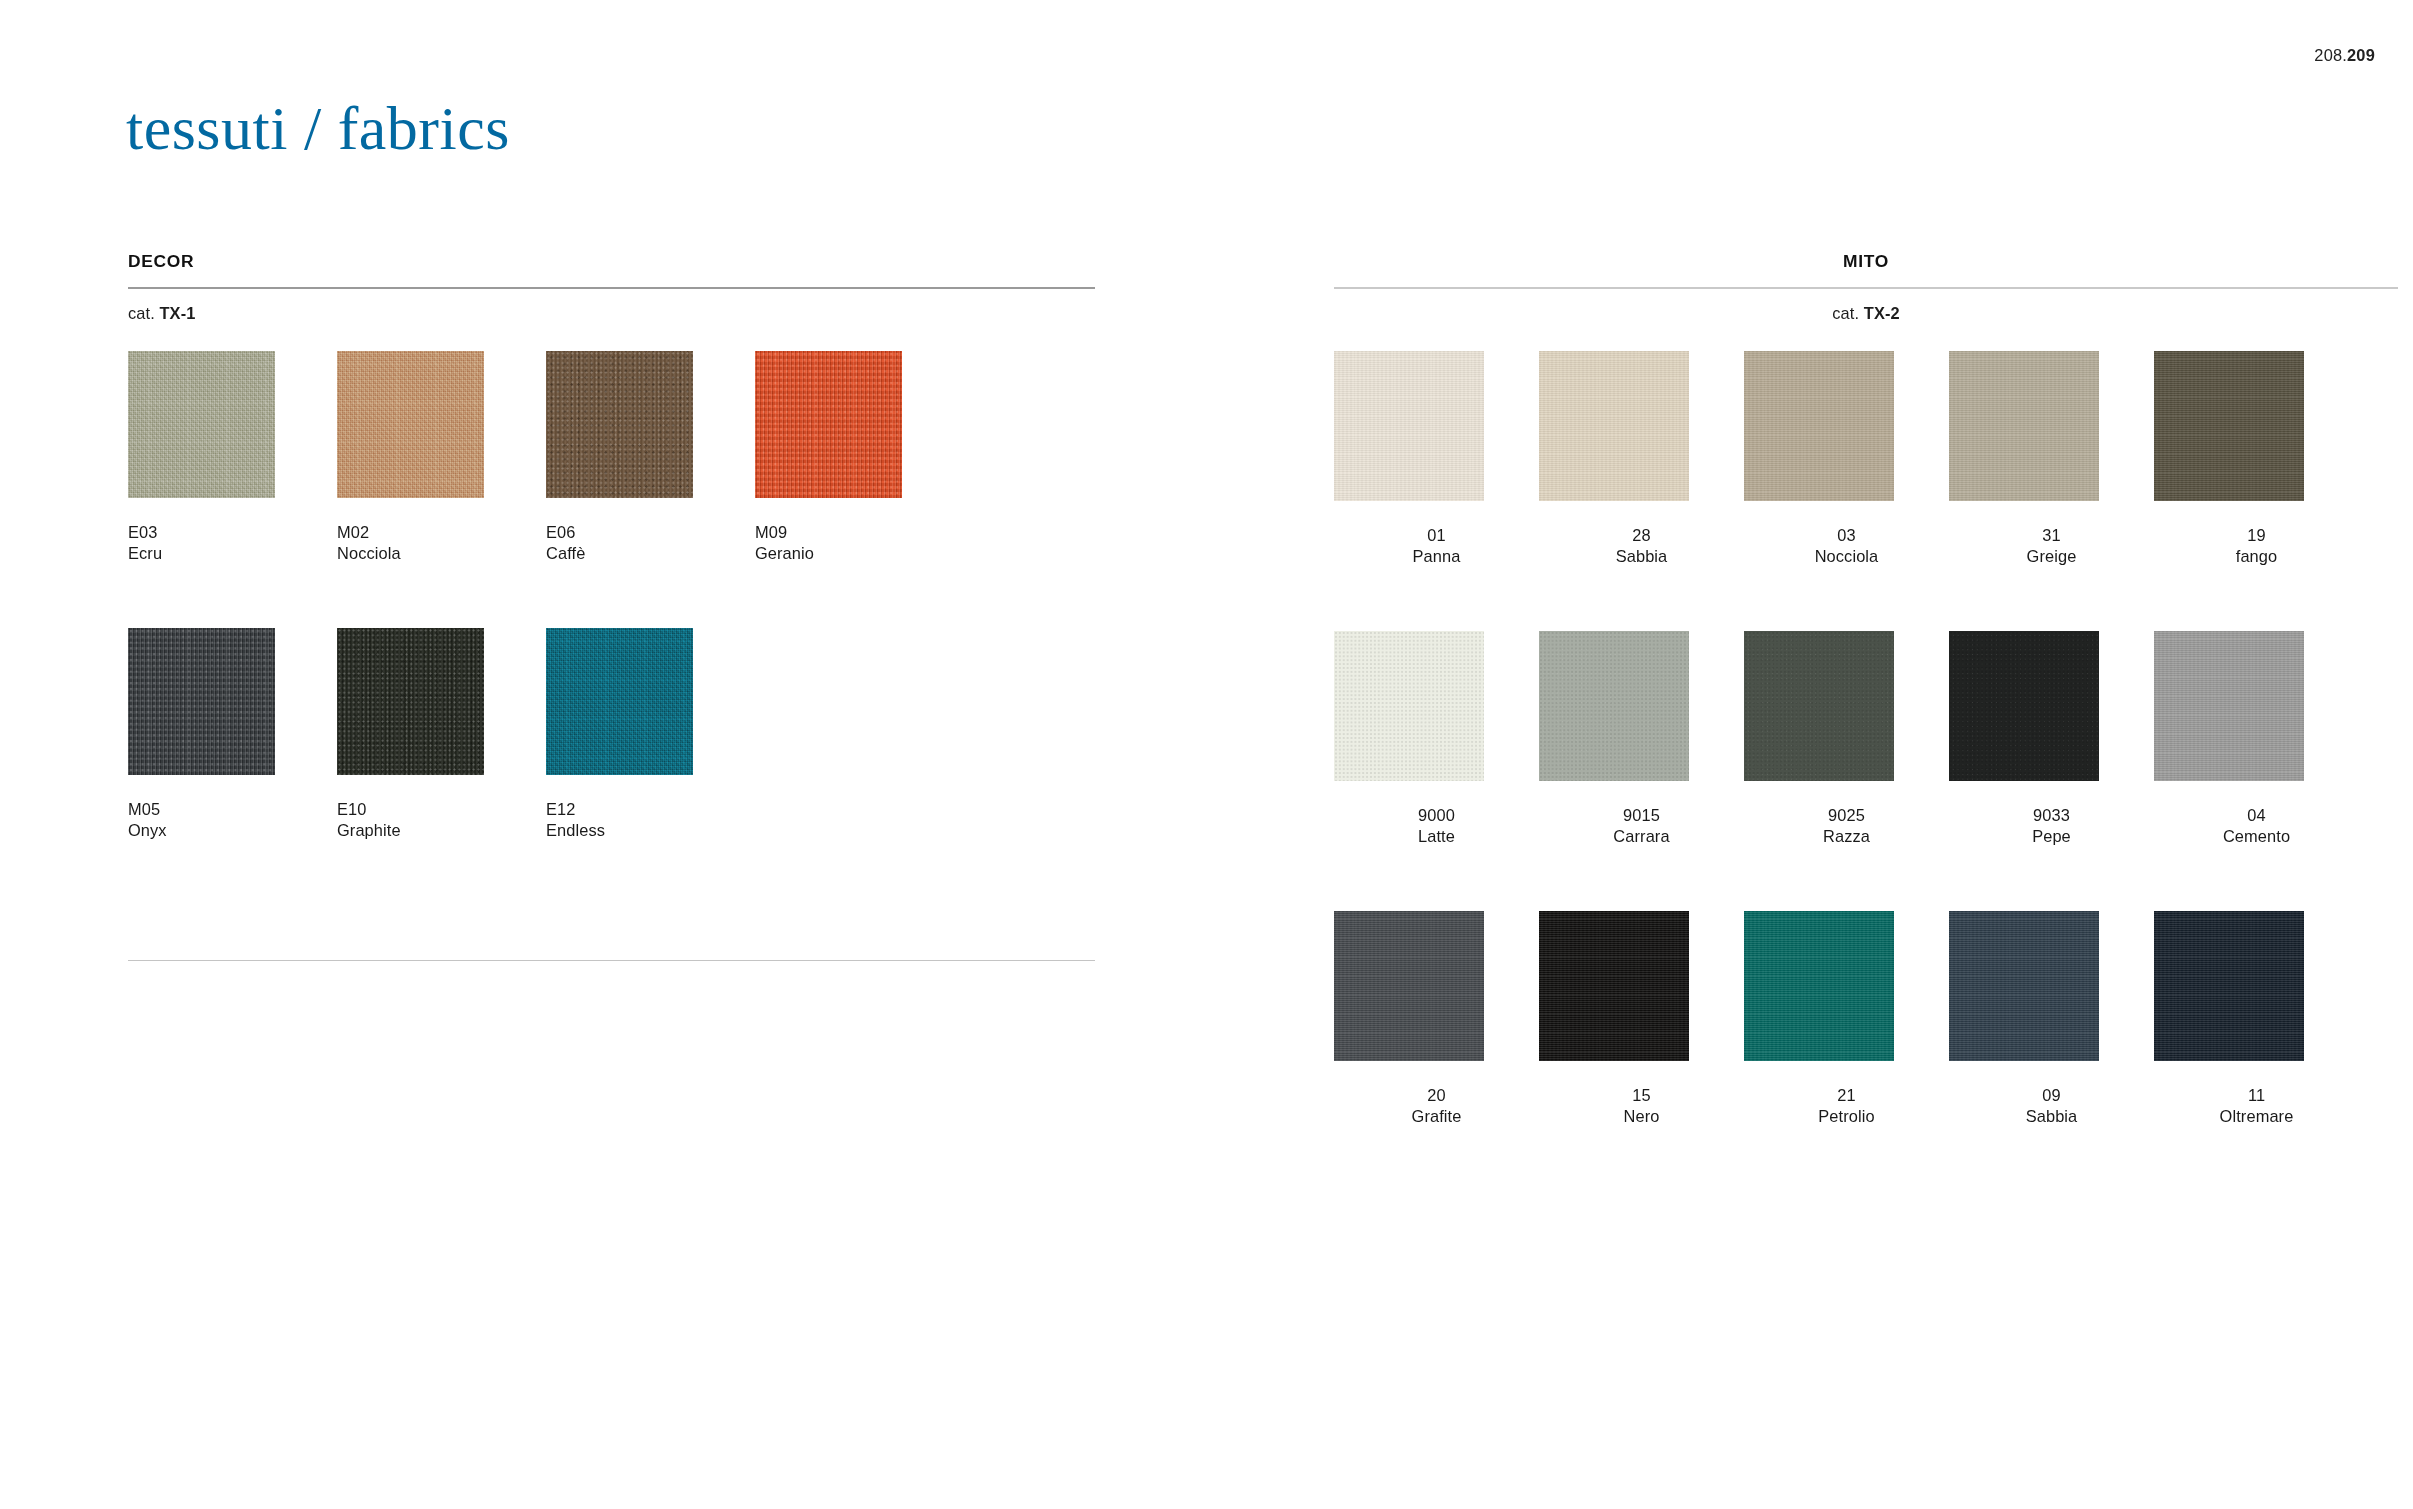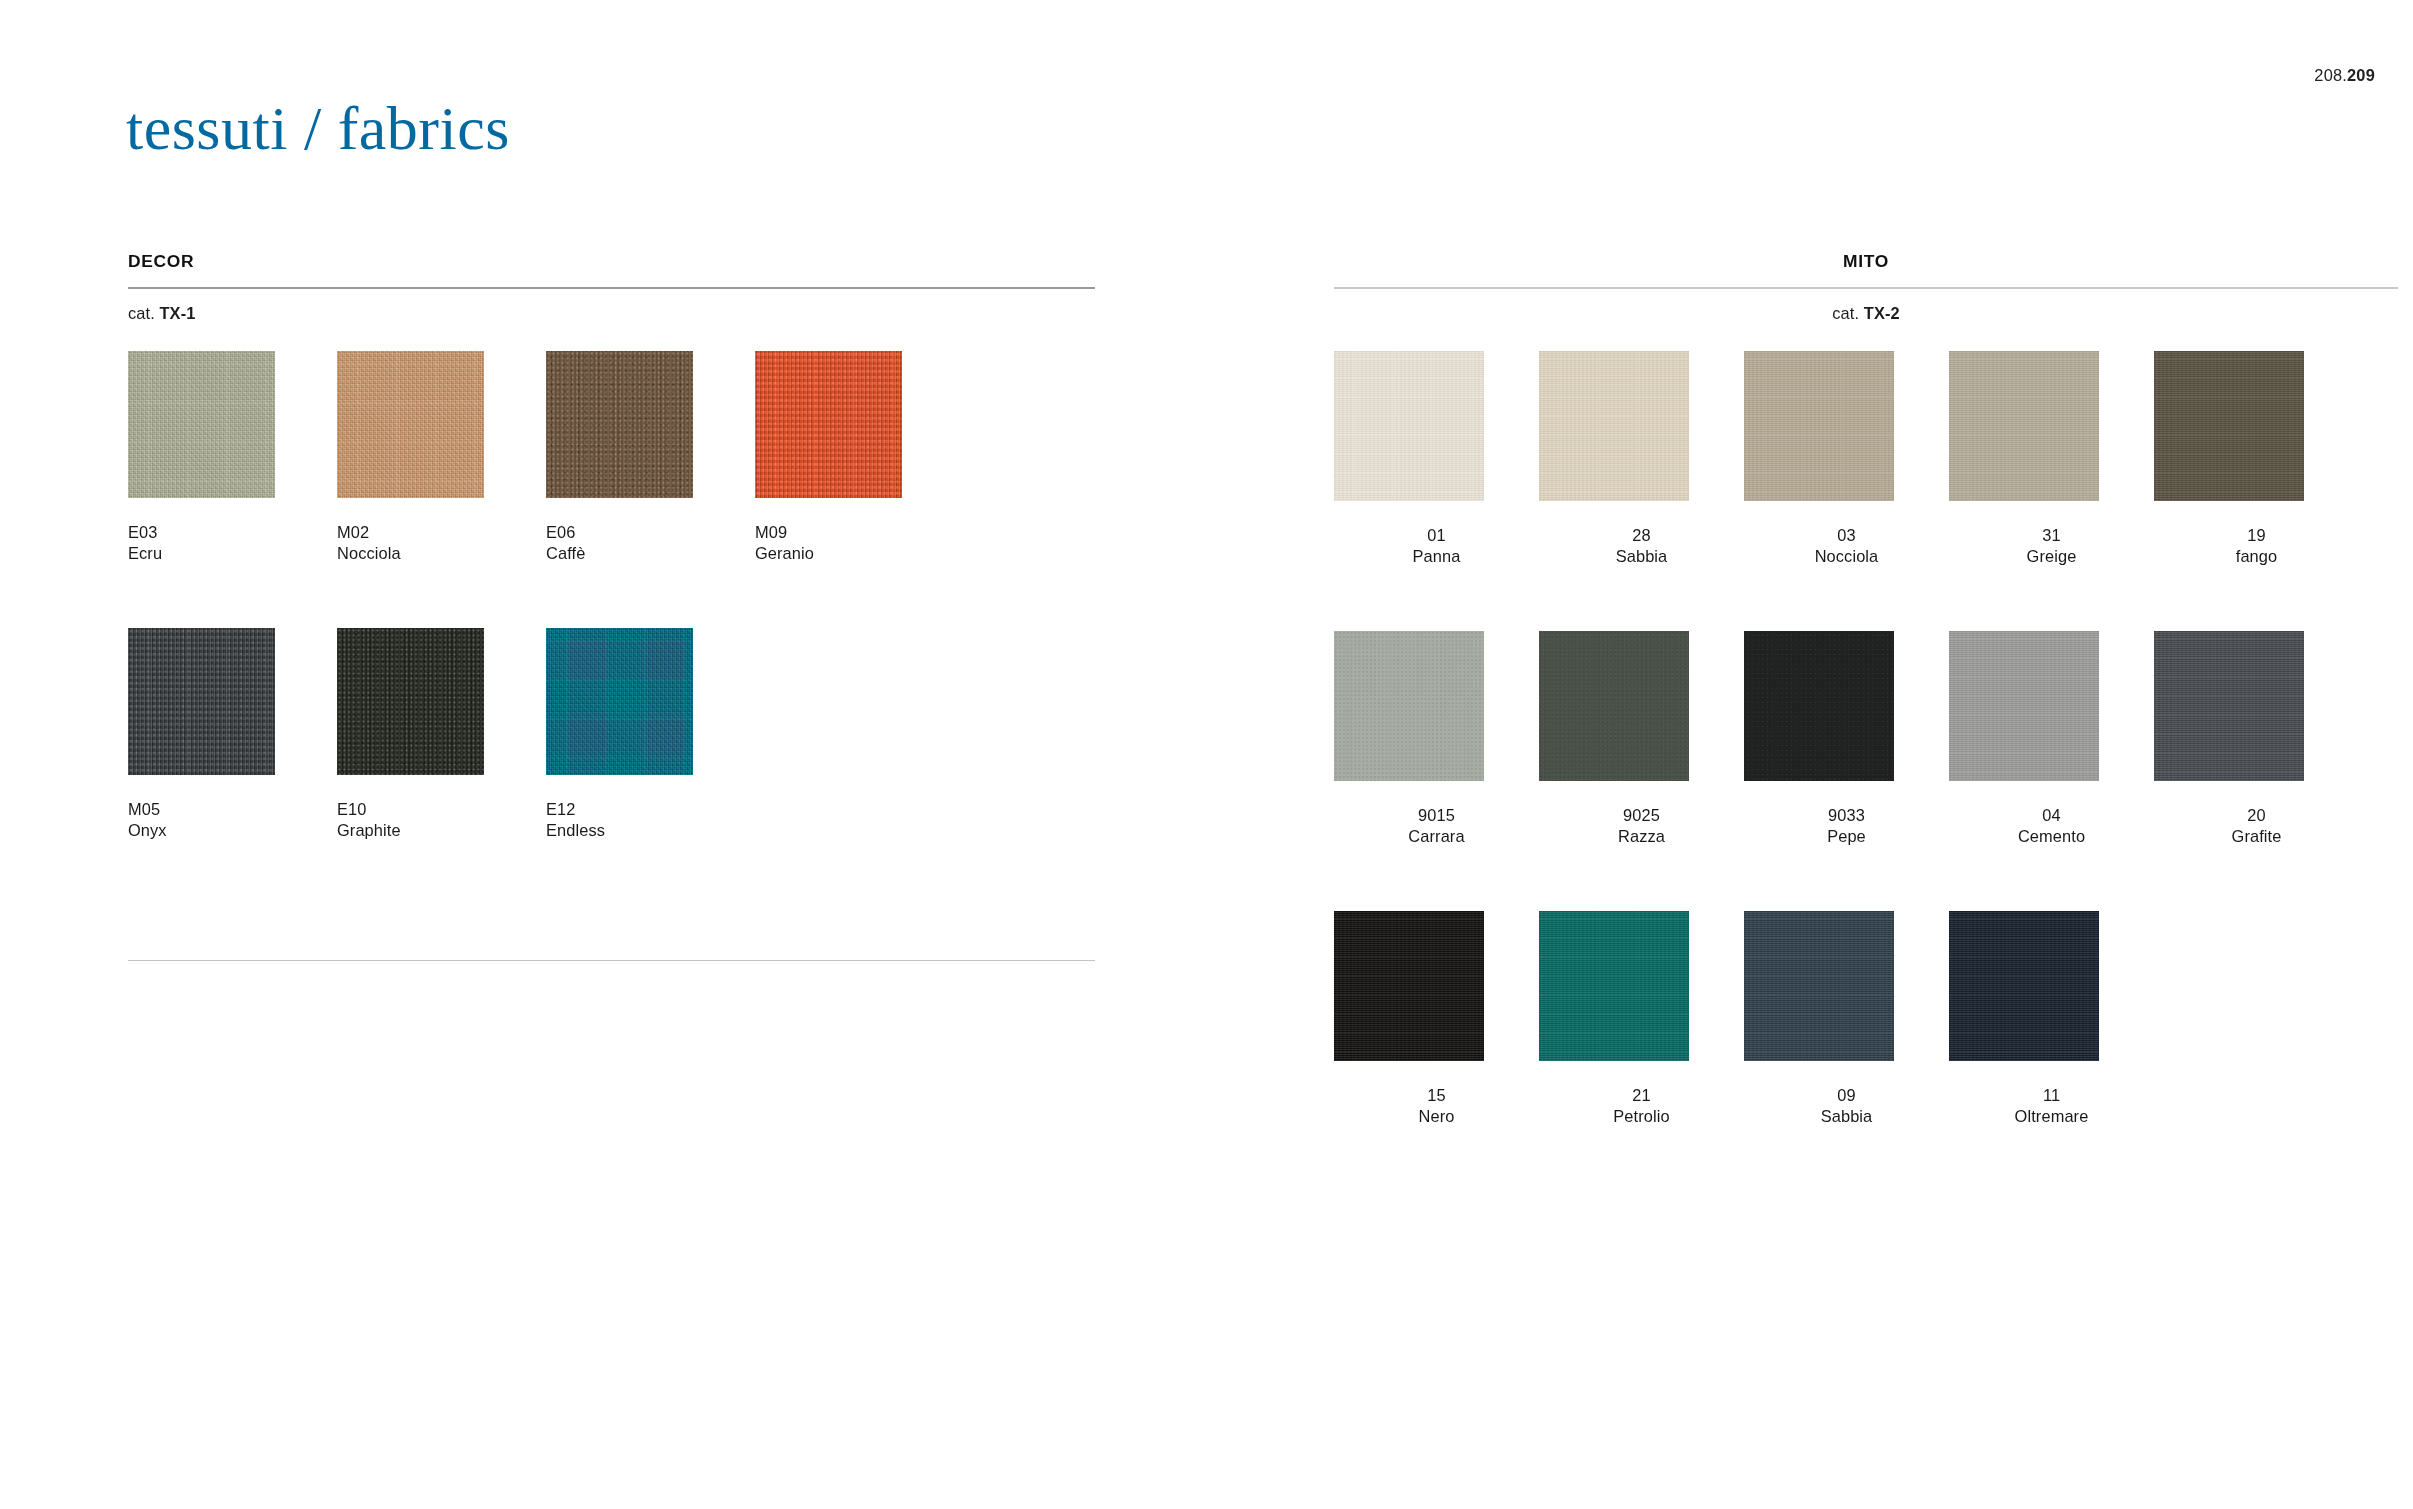--- a/index.html
+++ b/index.html
@@ -19,21 +19,20 @@
   }
 
   
   .page-number {
     position: absolute;
     top: 46px;
     right: 39px;
     font-size: 16.4px;
     letter-spacing: 0.2px;
     color: #222222;
-    margin-top: 20px;
   }
   .page-number .pn-current { font-weight: 700; }
 
   
   .page-title {
     position: absolute;
     left: 126px;
     top: 94px;
     font-family: "Liberation Serif", "DejaVu Serif", serif;
     font-size: 62px;
@@ -319,20 +318,27 @@
           </div>
         </div>
         <div class="swatch-cell">
           <div class="swatch-chip tex-linen" style="background-color: rgb(86, 80, 63);"></div>
           <div class="swatch-labels">
             <span class="swatch-code">19</span>
             <span class="swatch-title">fango</span>
           </div>
         </div>
         <div class="swatch-cell">
+          <div class="swatch-chip tex-grain" style="background-color: rgb(236, 238, 228);"></div>
+          <div class="swatch-labels">
+            <span class="swatch-code">9000</span>
+            <span class="swatch-title">Latte</span>
+          </div>
+        </div>
+        <div class="swatch-cell">
           <div class="swatch-chip tex-grain" style="background-color: rgb(167, 173, 164);"></div>
           <div class="swatch-labels">
             <span class="swatch-code">9015</span>
             <span class="swatch-title">Carrara</span>
           </div>
         </div>
         <div class="swatch-cell">
           <div class="swatch-chip tex-grain" style="background-color: rgb(75, 82, 74);"></div>
           <div class="swatch-labels">
             <span class="swatch-code">9025</span>

